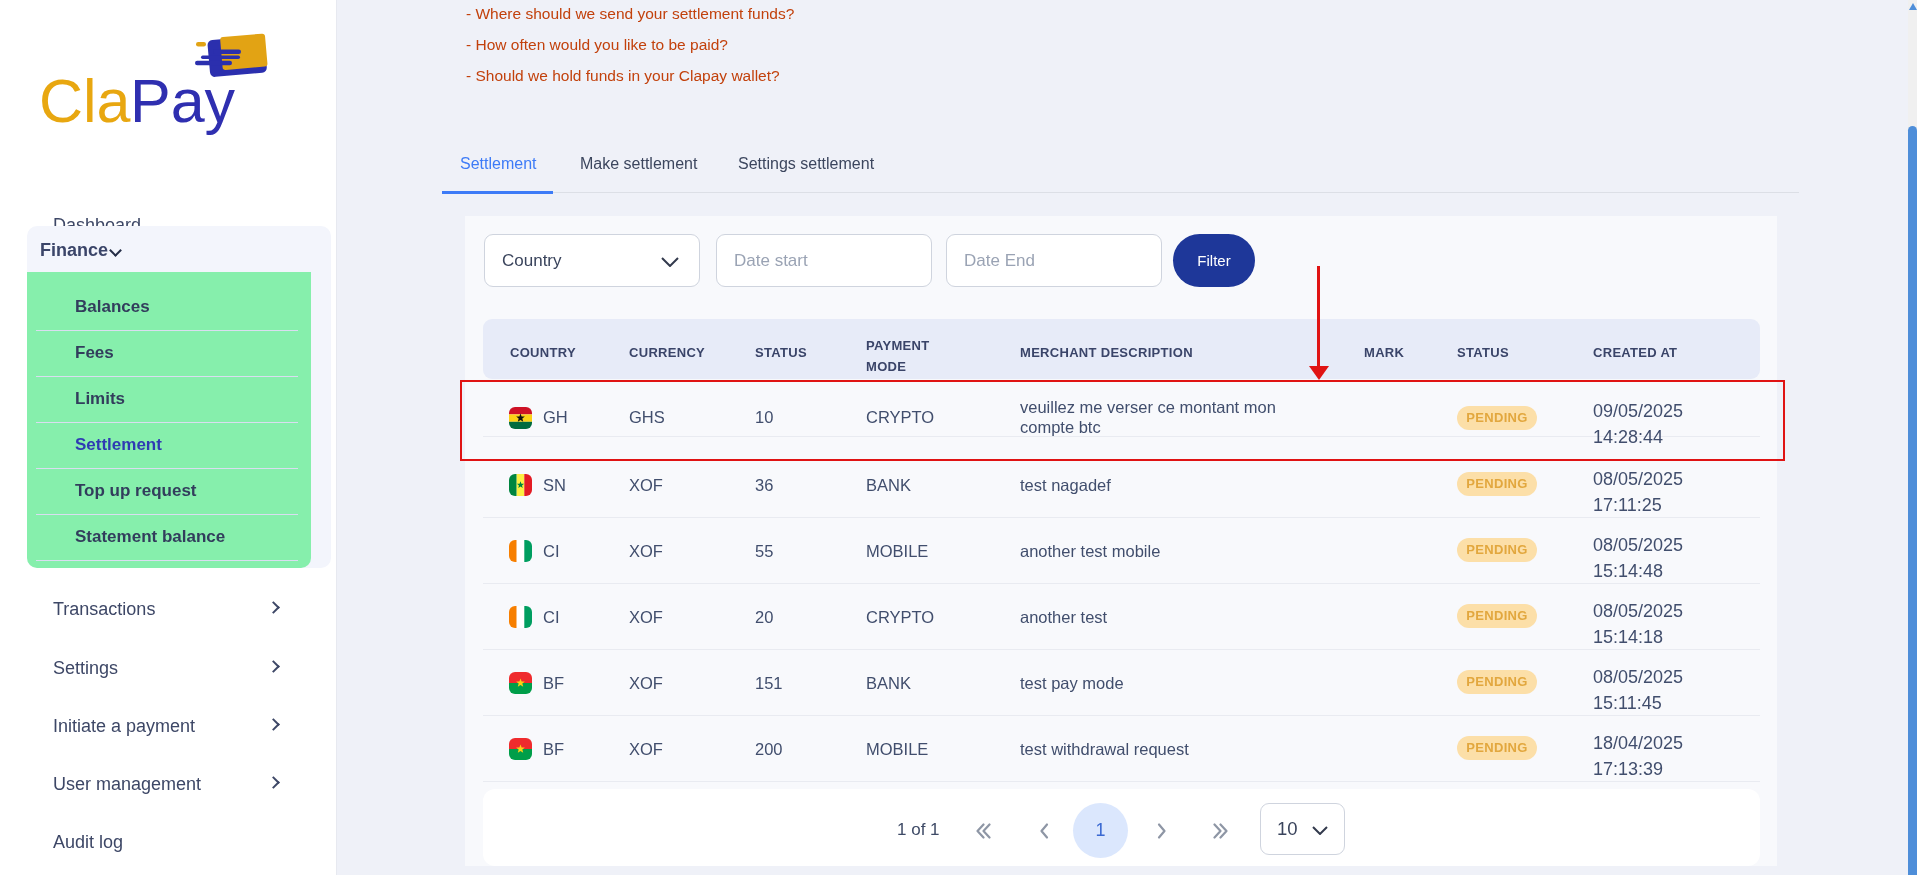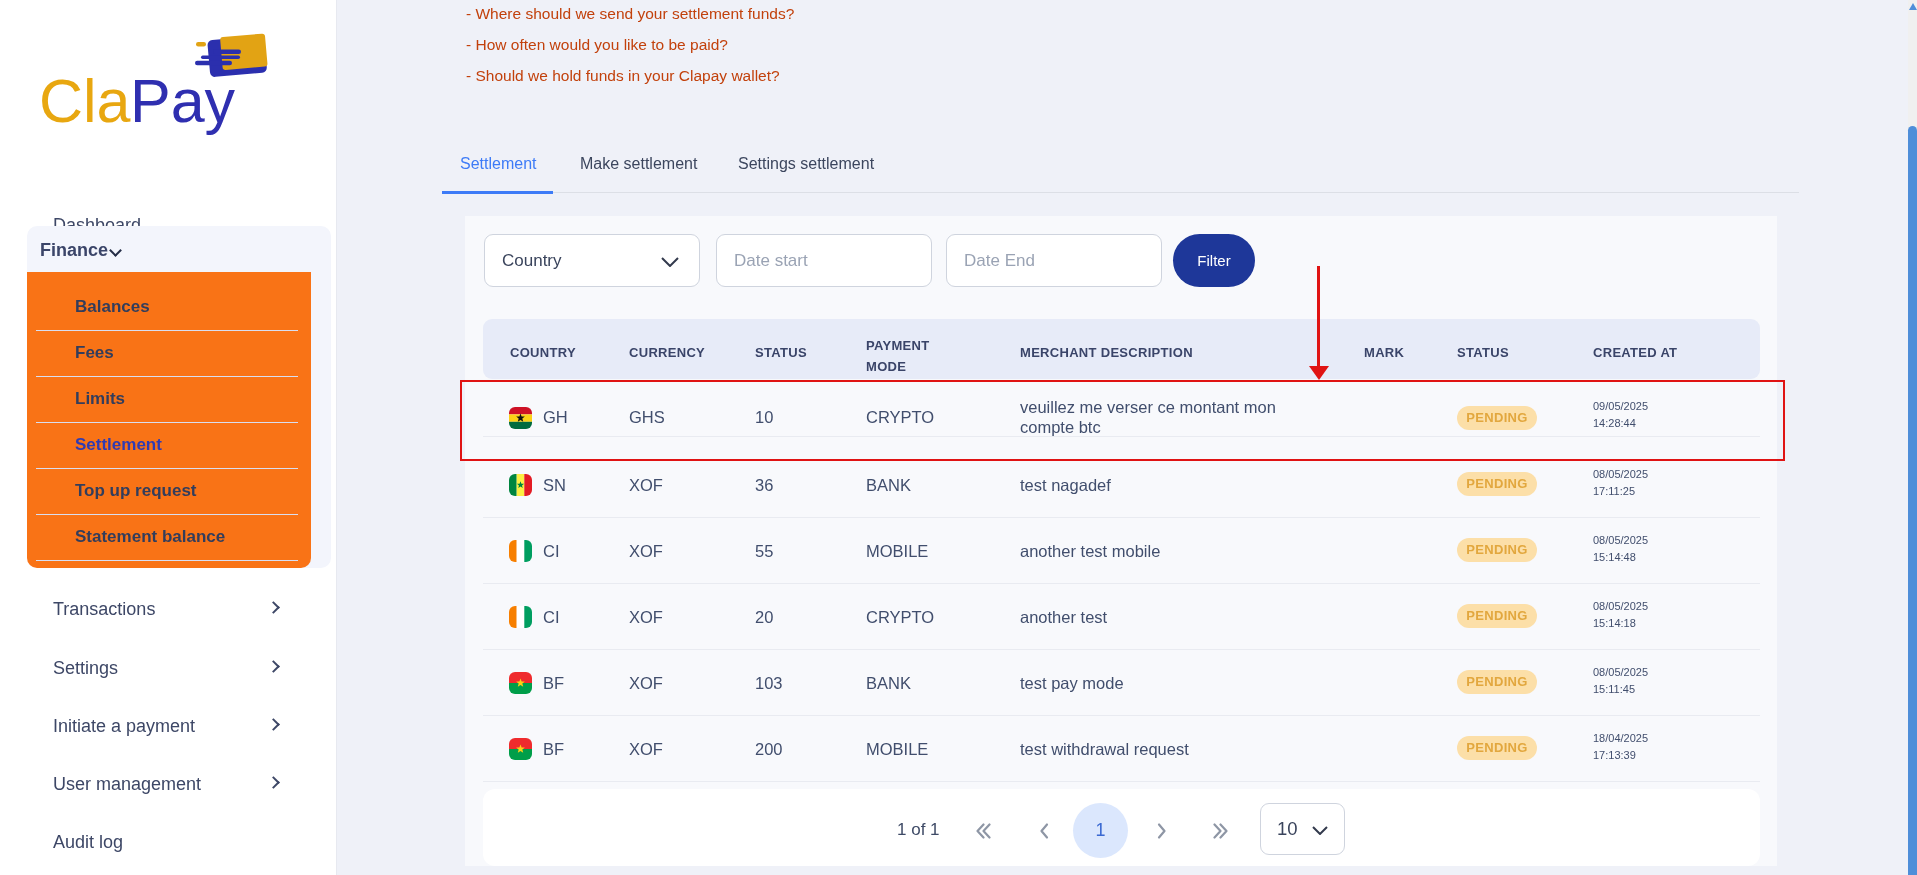--- a/index.html
+++ b/index.html
@@ -5,21 +5,21 @@
 * { margin:0; padding:0; box-sizing:border-box; }
 html,body { width:1917px; height:875px; overflow:hidden; }
 body { font-family:"Liberation Sans", sans-serif; background:#eff1f8; position:relative; }
 
 
 #sidebar { position:absolute; left:0; top:0; width:337px; height:875px; background:#ffffff; border-right:1px solid #e7e9f0; }
 .navitem { position:absolute; left:53px; font-size:18px; color:#3d4766; }
 .chev-r { position:absolute; left:269px; width:9px; height:9px; border-right:2.2px solid #3d4766; border-top:2.2px solid #3d4766; transform:rotate(45deg); }
 
 #finblock { position:absolute; left:27px; top:226px; width:304px; height:342px; background:#f3f5fc; border-radius:10px; }
-#finsub { position:absolute; left:0; top:46px; width:284px; height:296px; background:#f97316; border-radius:0 0 10px 10px; }
+#finsub { position:absolute; left:0; top:46px; width:284px; height:296px; background:#86efac; border-radius:0 0 10px 10px; }
 .fintitle { position:absolute; left:13px; top:14px; font-size:18px; font-weight:bold; color:#3b4569; }
 .chev-d { position:absolute; left:84px; top:20px; width:9px; height:9px; border-right:2.4px solid #252e47; border-bottom:2.4px solid #252e47; transform:rotate(45deg); }
 .subitem { position:absolute; left:48px; font-size:17px; font-weight:bold; color:#323d5c; }
 .subdiv { position:absolute; left:9px; width:262px; height:1px; background:#d9def0; }
 
 
 .q { position:absolute; left:466px; font-size:15.5px; color:#c2410c; }
 .tab { position:absolute; top:155px; font-size:16px; color:#3c465e; }
 #tabline { position:absolute; left:442px; top:192px; width:1357px; height:1px; background:#dcdfe6; }
 #tabul { position:absolute; left:442px; top:191px; width:111px; height:3px; background:#3d7bf7; }
@@ -30,21 +30,21 @@
 .ph { color:#9aa3b4; }
 #filterbtn { position:absolute; left:1173px; top:234px; width:82px; height:53px; background:#1e3799; border-radius:27px; color:#fff; font-size:15px; text-align:center; line-height:53px; }
 
 
 #thead { position:absolute; left:483px; top:319px; width:1277px; height:60px; background:#e7ebf8; border-radius:9px; }
 .th { position:absolute; font-size:13px; font-weight:bold; color:#3a4469; letter-spacing:0.3px; }
 .row { position:absolute; left:483px; width:1277px; border-bottom:1px solid #e9ebf1; }
 .cell { position:absolute; font-size:16.5px; color:#414e6d; }
 .flag { position:absolute; left:26px; width:23px; height:22px; border-radius:6px; overflow:hidden; }
 .badge { position:absolute; left:974px; width:80px; height:24px; background:#fcdfa8; border-radius:12px; color:#e2a73e; font-size:13px; font-weight:bold; text-align:center; line-height:24px; letter-spacing:0.3px; }
-.dt { position:absolute; left:1110px; font-size:11px; color:#414e6d; line-height:17px; }
+.dt { position:absolute; left:1110px; font-size:18px; color:#414e6d; line-height:26px; }
 
 
 #pag { position:absolute; left:483px; top:789px; width:1277px; height:77px; background:#fff; border-radius:12px; }
 .pgi { position:absolute; top:2px; height:77px; line-height:77px; font-size:17px; color:#3e4a66; }
 #pgcirc { position:absolute; left:590px; top:14px; width:55px; height:55px; border-radius:50%; background:#dbe7fd; color:#3b69d2; font-size:18px; text-align:center; line-height:55px; }
 #pgsel { position:absolute; left:777px; top:14px; width:85px; height:52px; background:#fff; border:1px solid #cfd4de; border-radius:9px; }
 
 
 #redrect { position:absolute; left:460px; top:380px; width:1325px; height:81px; border:2.5px solid #e01313; }
 #redline { position:absolute; left:1317px; top:266px; width:3px; height:100px; background:#e01313; }
@@ -195,21 +195,21 @@
   <div class="dt" style="top:14px;">08/05/2025<br>15:14:18</div>
 </div>
 <div class="row" style="top:650px;height:66px;">
   <svg class="flag" style="top:22px;" width="23" height="22" viewBox="0 0 23 22">
         <rect width="23" height="11" fill="#EF2B2D"></rect>
         <rect y="11" width="23" height="11" fill="#009E49"></rect>
         <polygon points="11.50,6.40 12.64,9.44 15.87,9.58 13.34,11.60 14.20,14.72 11.50,12.93 8.80,14.72 9.66,11.60 7.13,9.58 10.36,9.44" fill="#FCD116"></polygon>
       </svg>
   <div class="cell" style="left:60px;top:24px;">BF</div>
   <div class="cell" style="left:146px;top:24px;">XOF</div>
-  <div class="cell" style="left:272px;top:24px;">103</div>
+  <div class="cell" style="left:272px;top:24px;">151</div>
   <div class="cell" style="left:383px;top:24px;">BANK</div>
   <div class="cell" style="left:537px;top:24px;line-height:19.5px;">test pay mode</div>
   <div class="badge" style="top:20px;">PENDING</div>
   <div class="dt" style="top:14px;">08/05/2025<br>15:11:45</div>
 </div>
 <div class="row" style="top:716px;height:66px;">
   <svg class="flag" style="top:22px;" width="23" height="22" viewBox="0 0 23 22">
         <rect width="23" height="11" fill="#EF2B2D"></rect>
         <rect y="11" width="23" height="11" fill="#009E49"></rect>
         <polygon points="11.50,6.40 12.64,9.44 15.87,9.58 13.34,11.60 14.20,14.72 11.50,12.93 8.80,14.72 9.66,11.60 7.13,9.58 10.36,9.44" fill="#FCD116"></polygon>

